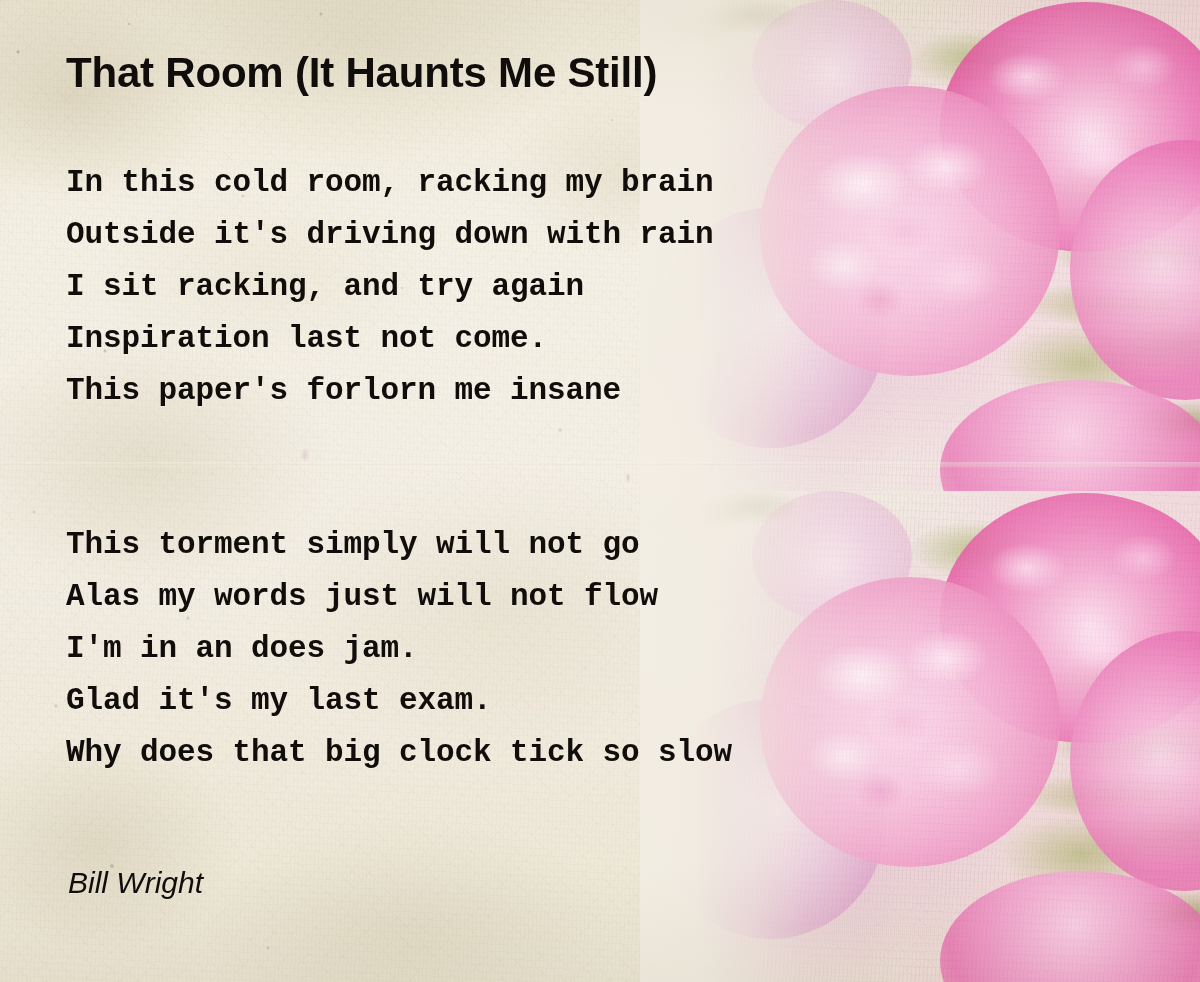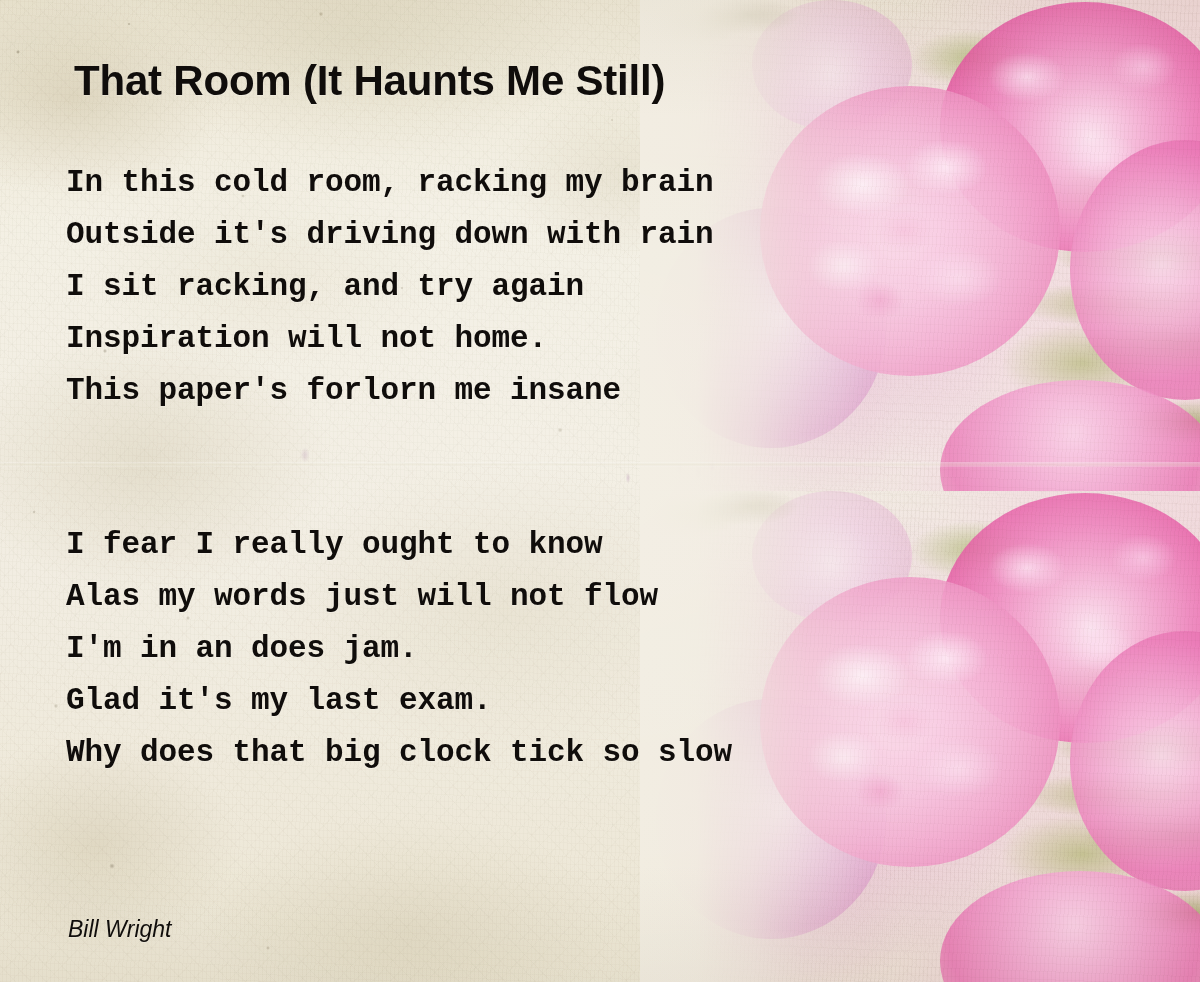--- a/index.html
+++ b/index.html
@@ -258,21 +258,21 @@
   .content {
     position: absolute;
     inset: 0;
     z-index: 5;
   }
 
   .poem-title {
     position: absolute;
     left: 66px;
     top: 49px;
-    margin: 8px;
+    margin: 0;
     font-size: 42px;
     font-weight: bold;
     letter-spacing: -0.2px;
     color: #100d0b;
     white-space: nowrap;
     text-shadow: 0 1px 0 rgba(255,255,255,.25);
   }
 
   .stanza {
     position: absolute;
@@ -291,23 +291,23 @@
     line-height: 52px;
     color: #100d0b;
     white-space: nowrap;
     letter-spacing: -0.1px;
     text-shadow: 0 1px 0 rgba(255,255,255,.22);
   }
 
   .poem-author {
     position: absolute;
     left: 68px;
-    top: 916px;
+    top: 866px;
     margin: 0;
-    font-size: 23px;
+    font-size: 30px;
     font-style: italic;
     font-weight: normal;
     color: #100d0b;
     white-space: nowrap;
     text-shadow: 0 1px 0 rgba(255,255,255,.22);
   }
 </style>
 </head>
 <body>
 
@@ -357,26 +357,26 @@
   <div class="bg-layer global-wash"></div>
 
   <div class="content">
 
     <h1 class="poem-title">That Room (It Haunts Me Still)</h1>
 
     <div class="stanza stanza-1">
       <div class="poem-line">In this cold room, racking my brain</div>
       <div class="poem-line">Outside it's driving down with rain</div>
       <div class="poem-line">I sit racking, and try again</div>
-      <div class="poem-line">Inspiration will not home.</div>
+      <div class="poem-line">Inspiration last not come.</div>
       <div class="poem-line">This paper's forlorn me insane</div>
     </div>
 
     <div class="stanza stanza-2">
-      <div class="poem-line">I fear I really ought to know</div>
+      <div class="poem-line">This torment simply will not go</div>
       <div class="poem-line">Alas my words just will not flow</div>
       <div class="poem-line">I'm in an does jam.</div>
       <div class="poem-line">Glad it's my last exam.</div>
       <div class="poem-line">Why does that big clock tick so slow</div>
     </div>
 
     <div class="poem-author">Bill Wright</div>
 
   </div>
 </div>

